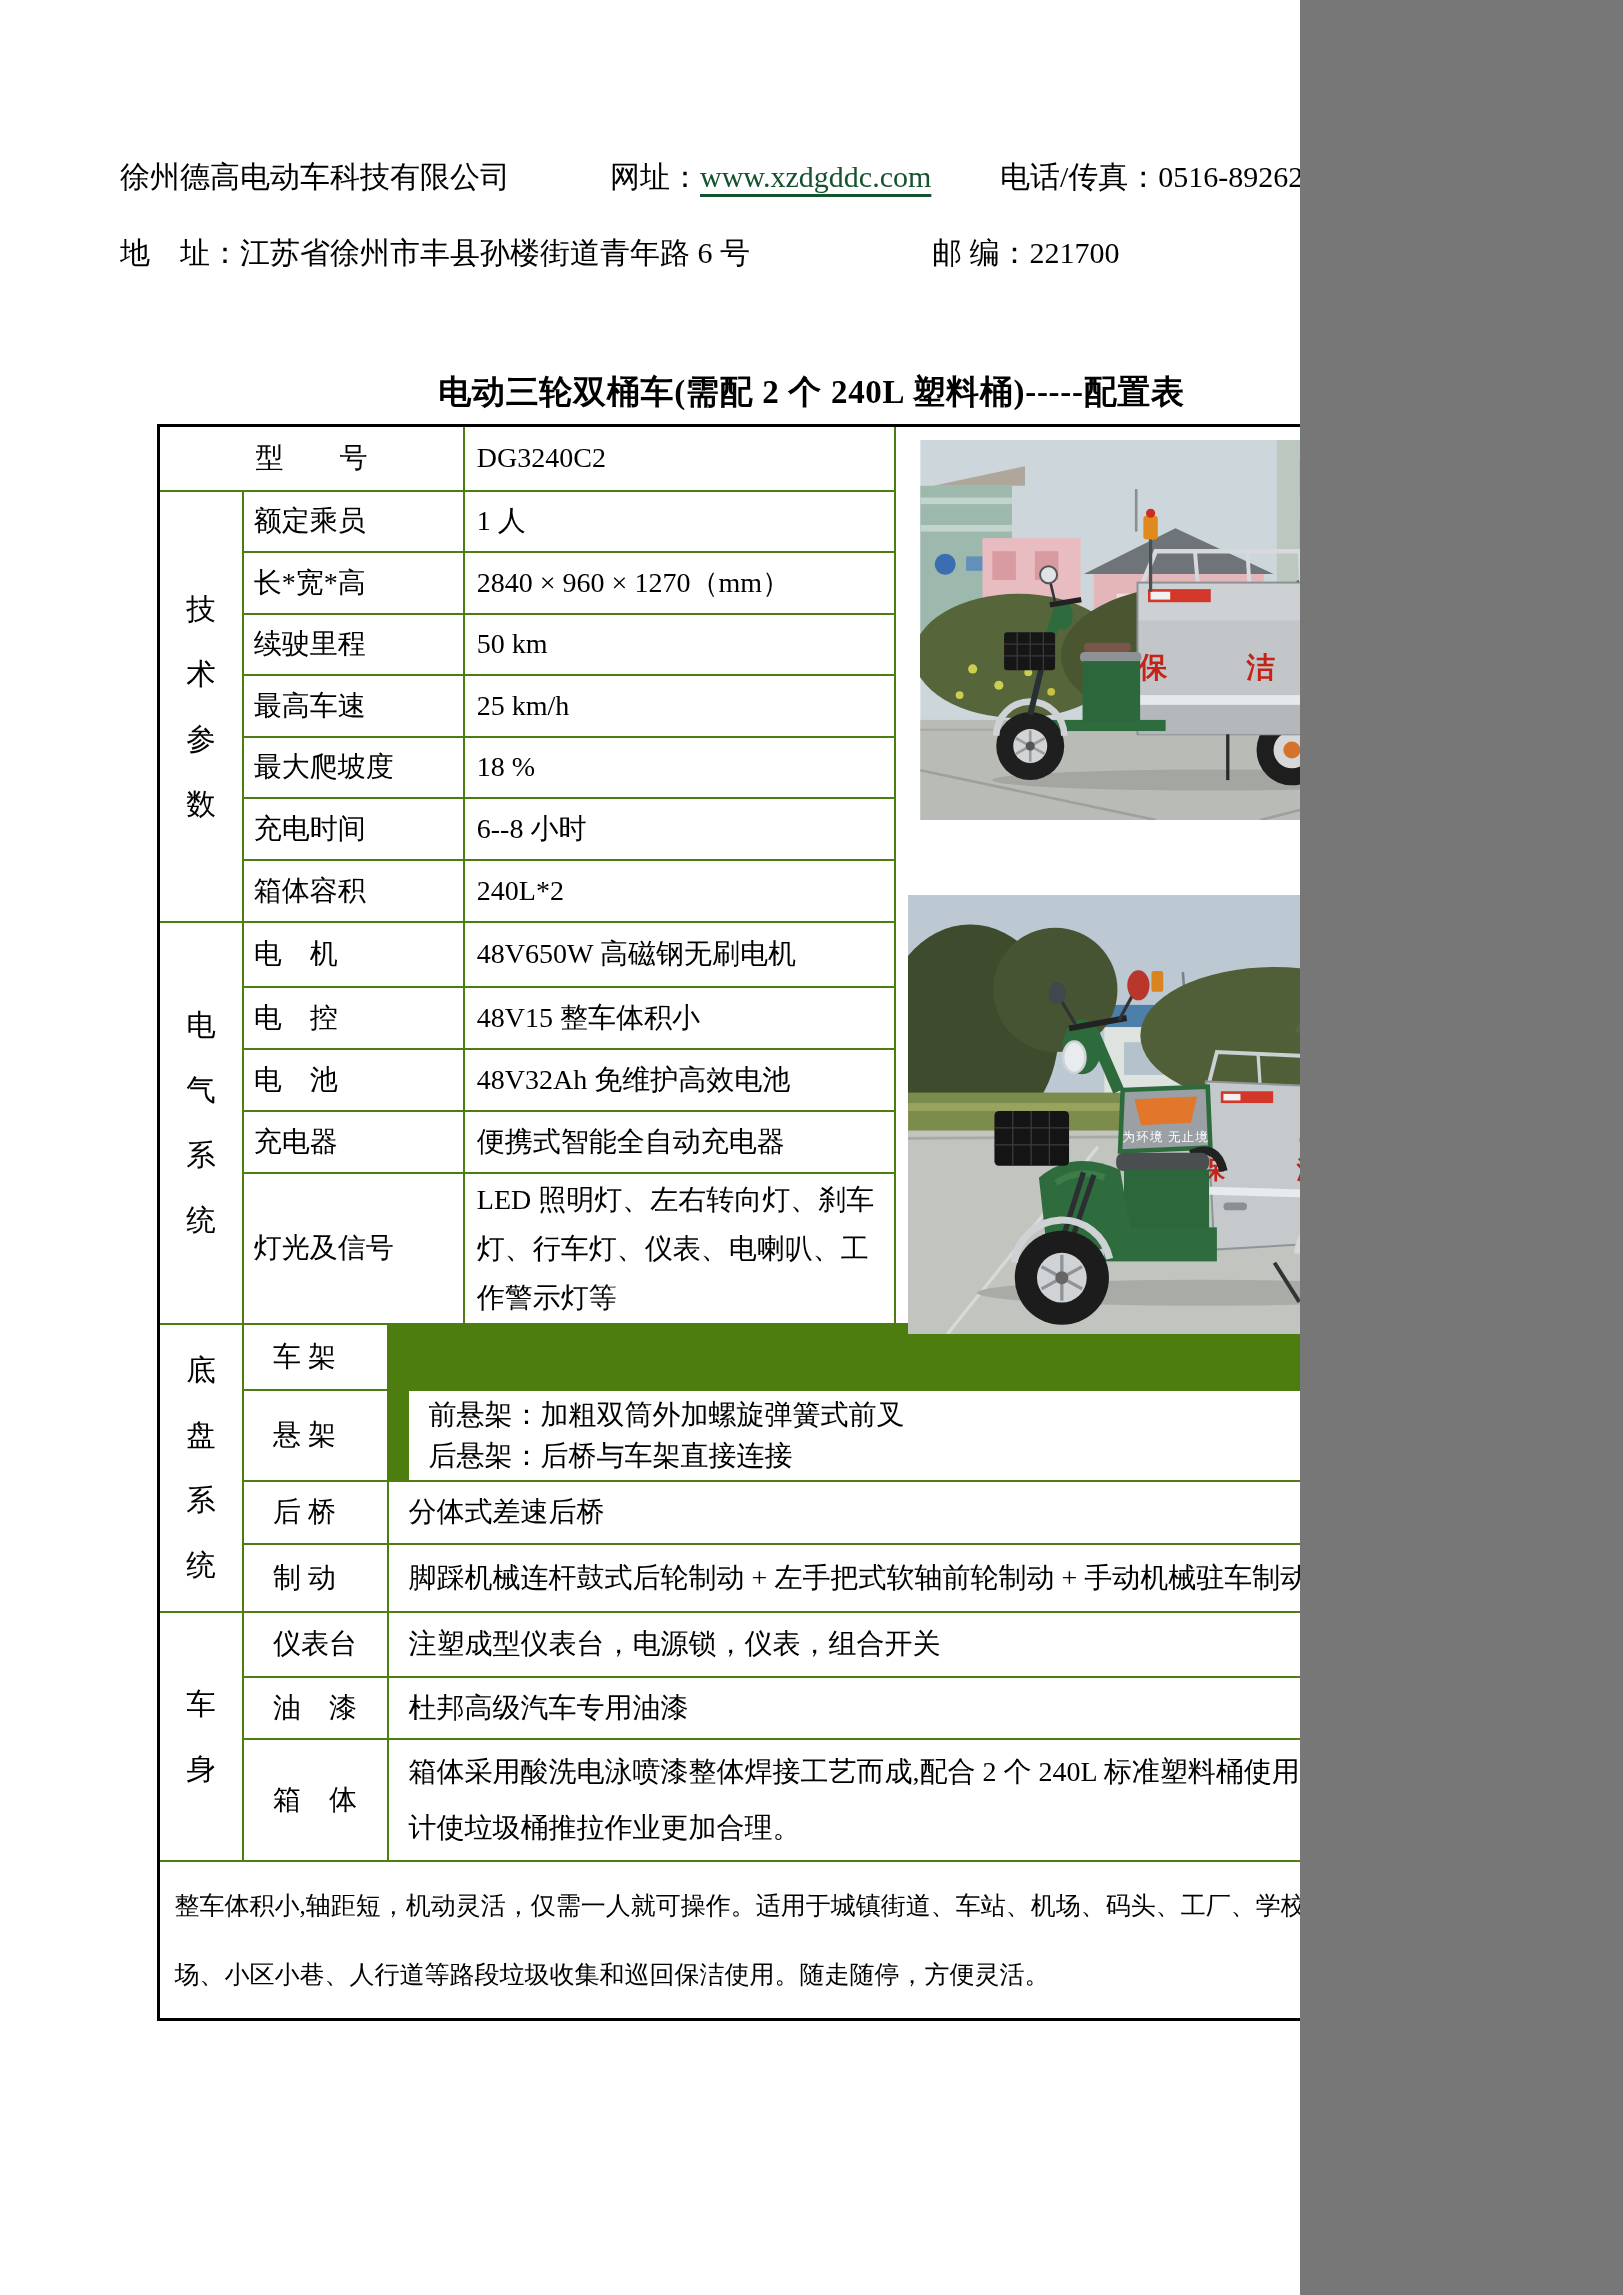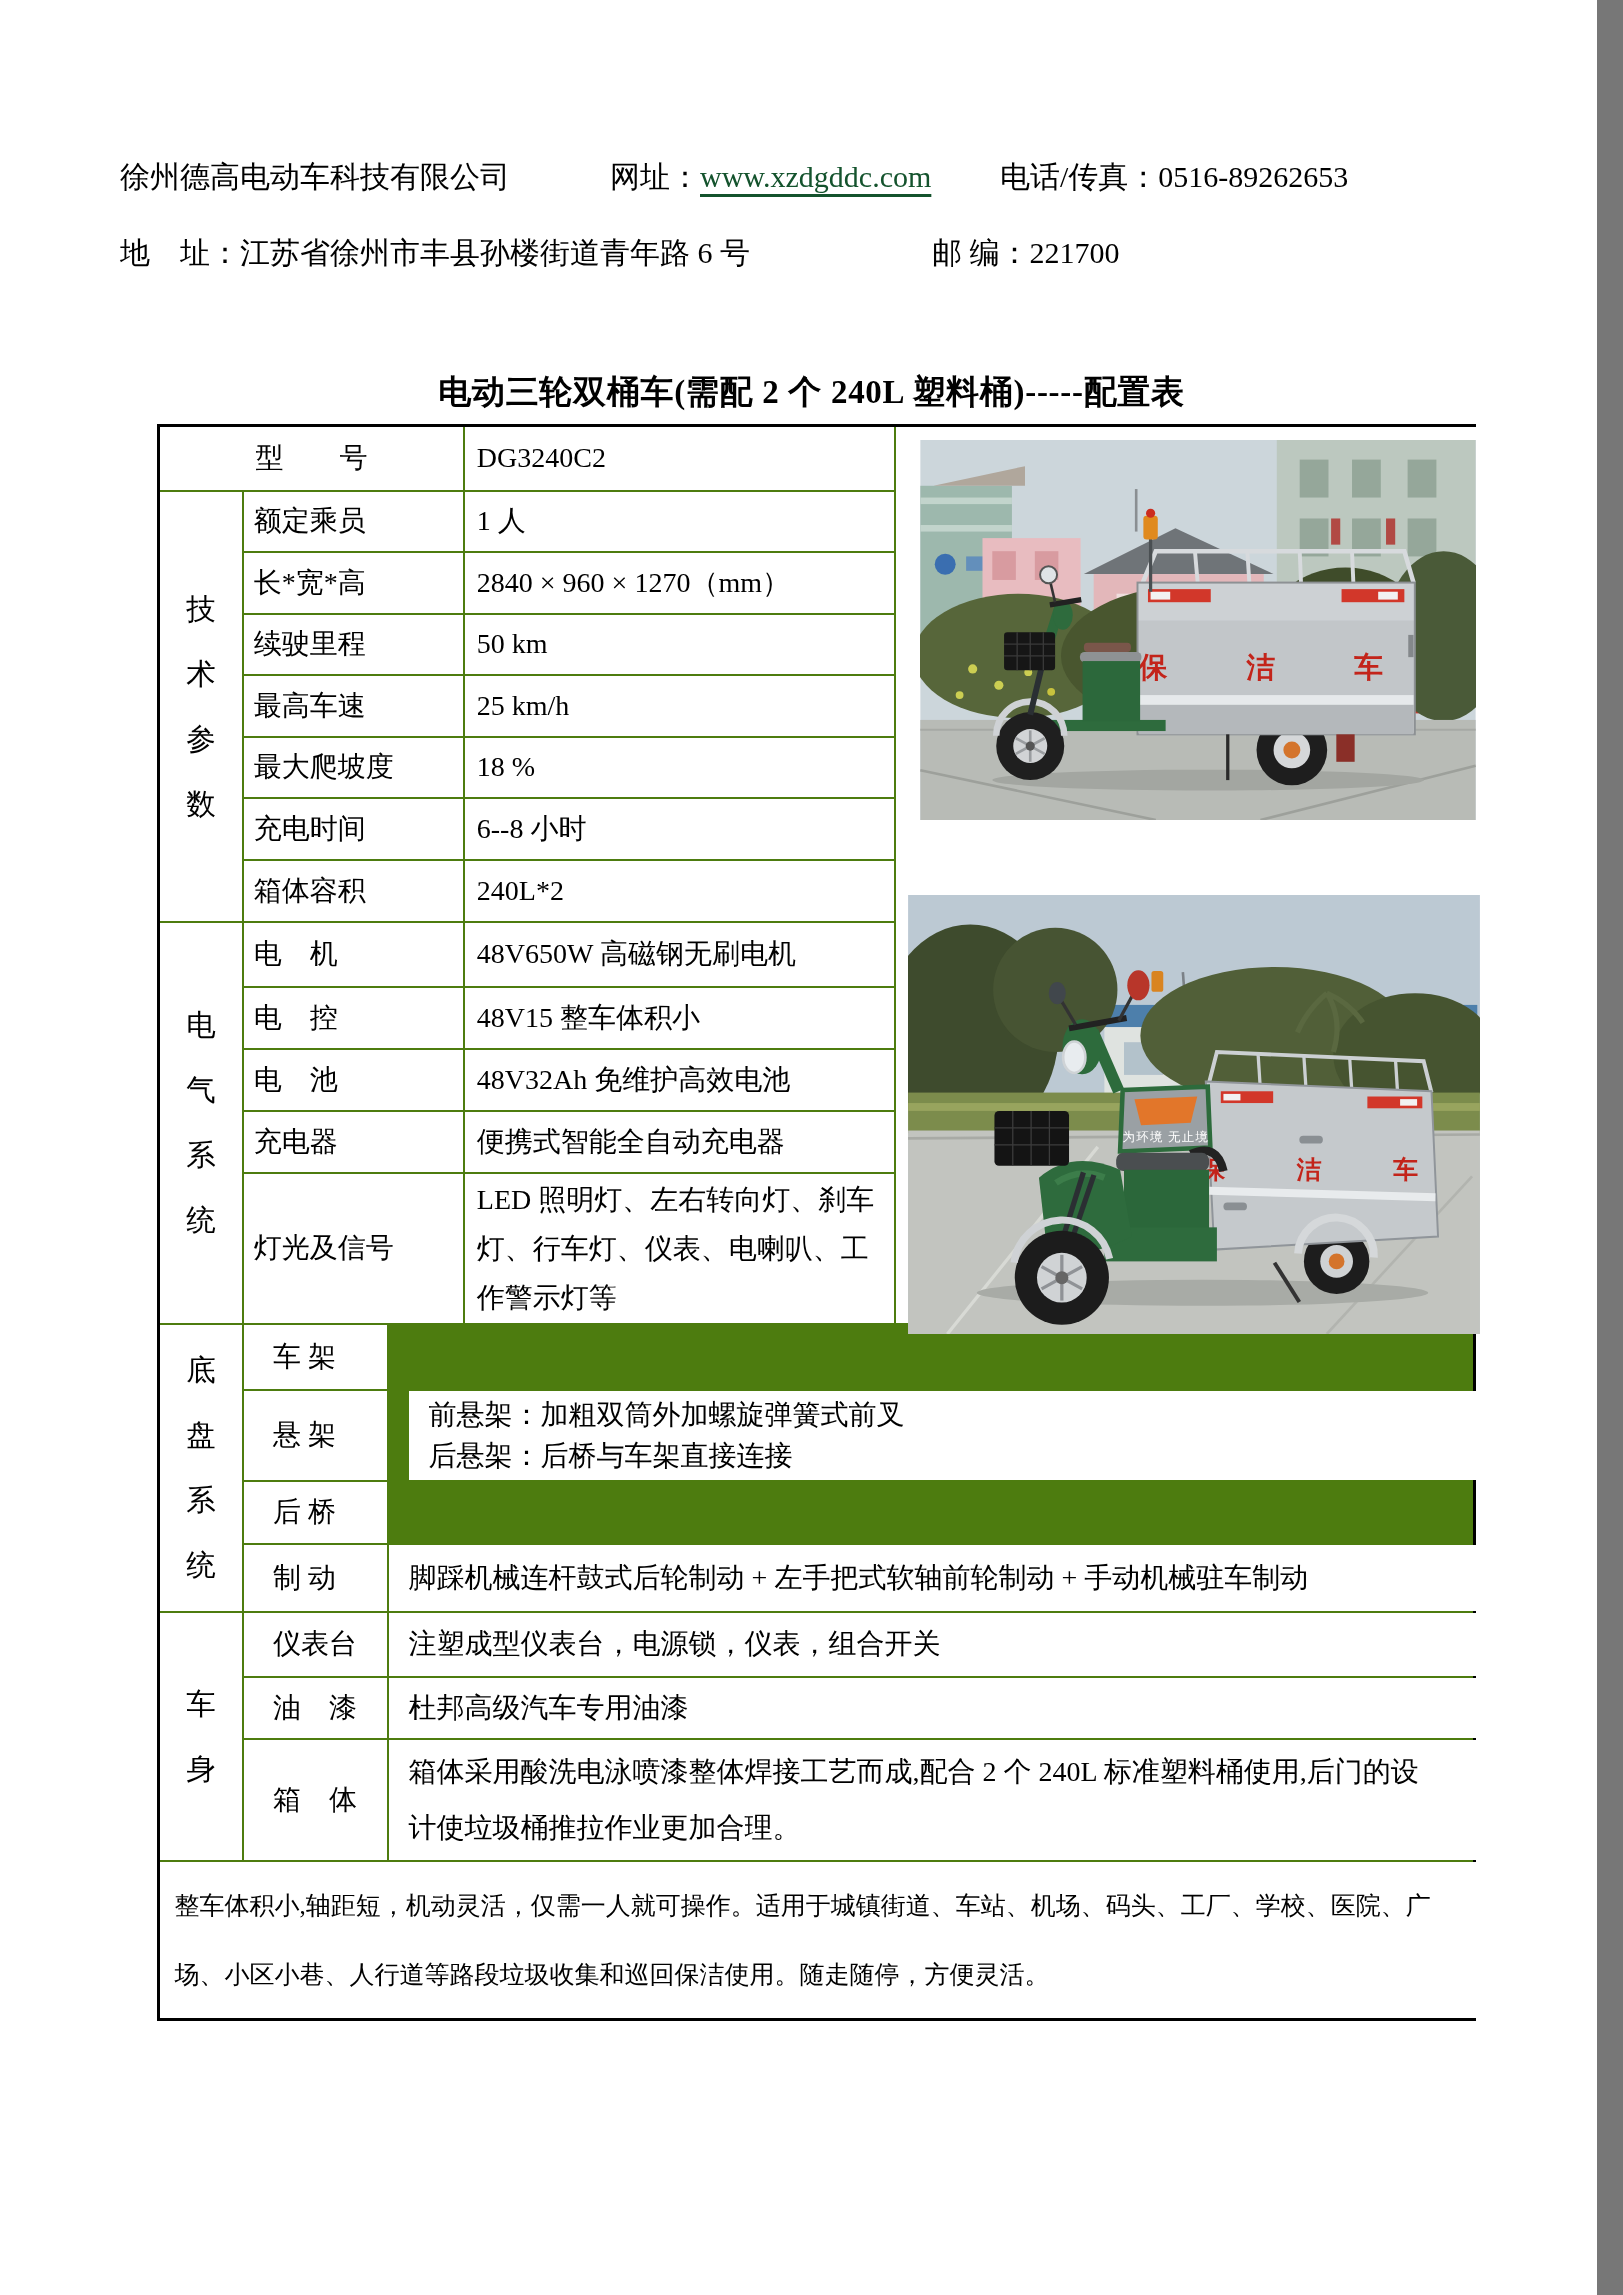--- a/index.html
+++ b/index.html
@@ -1,16 +1,16 @@
 <!DOCTYPE html>
 <html style="font-size:10.5px"><head>
 <meta charset="utf-8">
 <style>
   html,body{margin:0;padding:0;background:#777;}
-  .page{position:relative;width:1597px;height:2295px;background:#ffffff;overflow:hidden;
+  .page{position:relative;width:1300px;height:2295px;background:#ffffff;overflow:hidden;
         font-family:"Liberation Serif","DejaVu Serif",serif;color:#000;}
   
   .letterhead{position:absolute;left:120px;top:157px;width:1407px;font-size:30px;}
   .h-row{position:relative;height:50px;white-space:nowrap;}
   .h-row.second{margin-top:26px;}
   .h-abs{position:absolute;top:0;}
   .link{color:#14532d;text-decoration:underline;text-underline-offset:6.5px;cursor:pointer;}
   
   .doc-title{position:absolute;left:0;top:370px;width:1623px;text-align:center;
              font-size:33px;font-weight:bold;letter-spacing:0.7px;}
@@ -315,20 +315,21 @@
 
     <div class="cell group" style="grid-area:14/1/18/2">底
 盘
 系
 统</div>
     <div class="cell lbl-b" style="grid-area:14/2/15/3">车 架</div>
     <div class="cell lbl-b" style="grid-area:15/2/16/3">悬 架</div>
     <div class="cell val-b pre" style="grid-area:15/3/16/6">前悬架：加粗双筒外加螺旋弹簧式前叉
 后悬架：后桥与车架直接连接</div>
     <div class="cell lbl-b" style="grid-area:16/2/17/3">后 桥</div>
+    <div class="cell val-b" style="grid-area:16/3/17/6">分体式差速后桥</div>
     <div class="cell lbl-b" style="grid-area:17/2/18/3">制 动</div>
     <div class="cell val-b" style="grid-area:17/3/18/6">脚踩机械连杆鼓式后轮制动 + 左手把式软轴前轮制动 + 手动机械驻车制动</div>
 
     <div class="cell group" style="grid-area:18/1/21/2">车
 身</div>
     <div class="cell lbl-b" style="grid-area:18/2/19/3">仪表台</div>
     <div class="cell val-b" style="grid-area:18/3/19/6">注塑成型仪表台，电源锁，仪表，组合开关</div>
     <div class="cell lbl-b" style="grid-area:19/2/20/3">油　漆</div>
     <div class="cell val-b" style="grid-area:19/3/20/6">杜邦高级汽车专用油漆</div>
     <div class="cell lbl-b" style="grid-area:20/2/21/3">箱　体</div>

